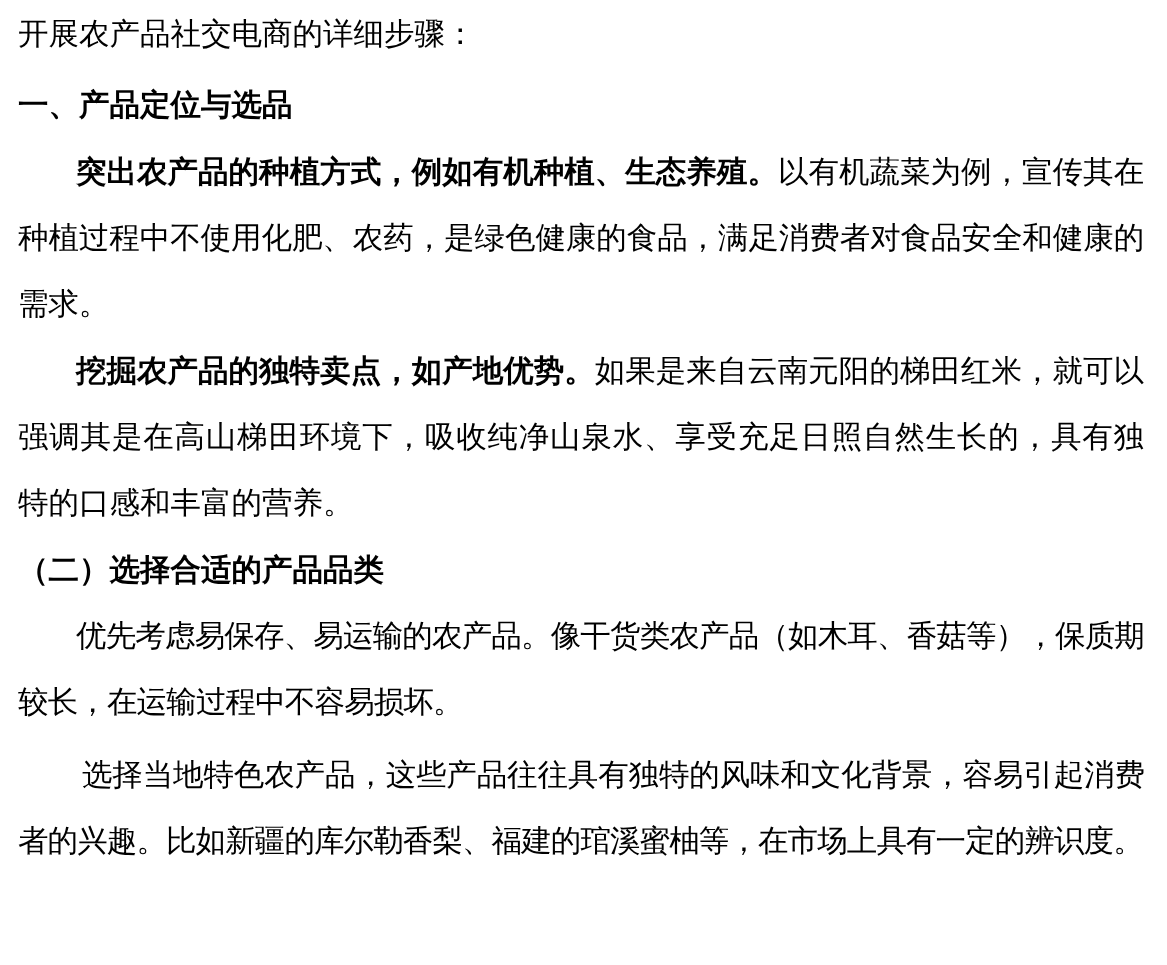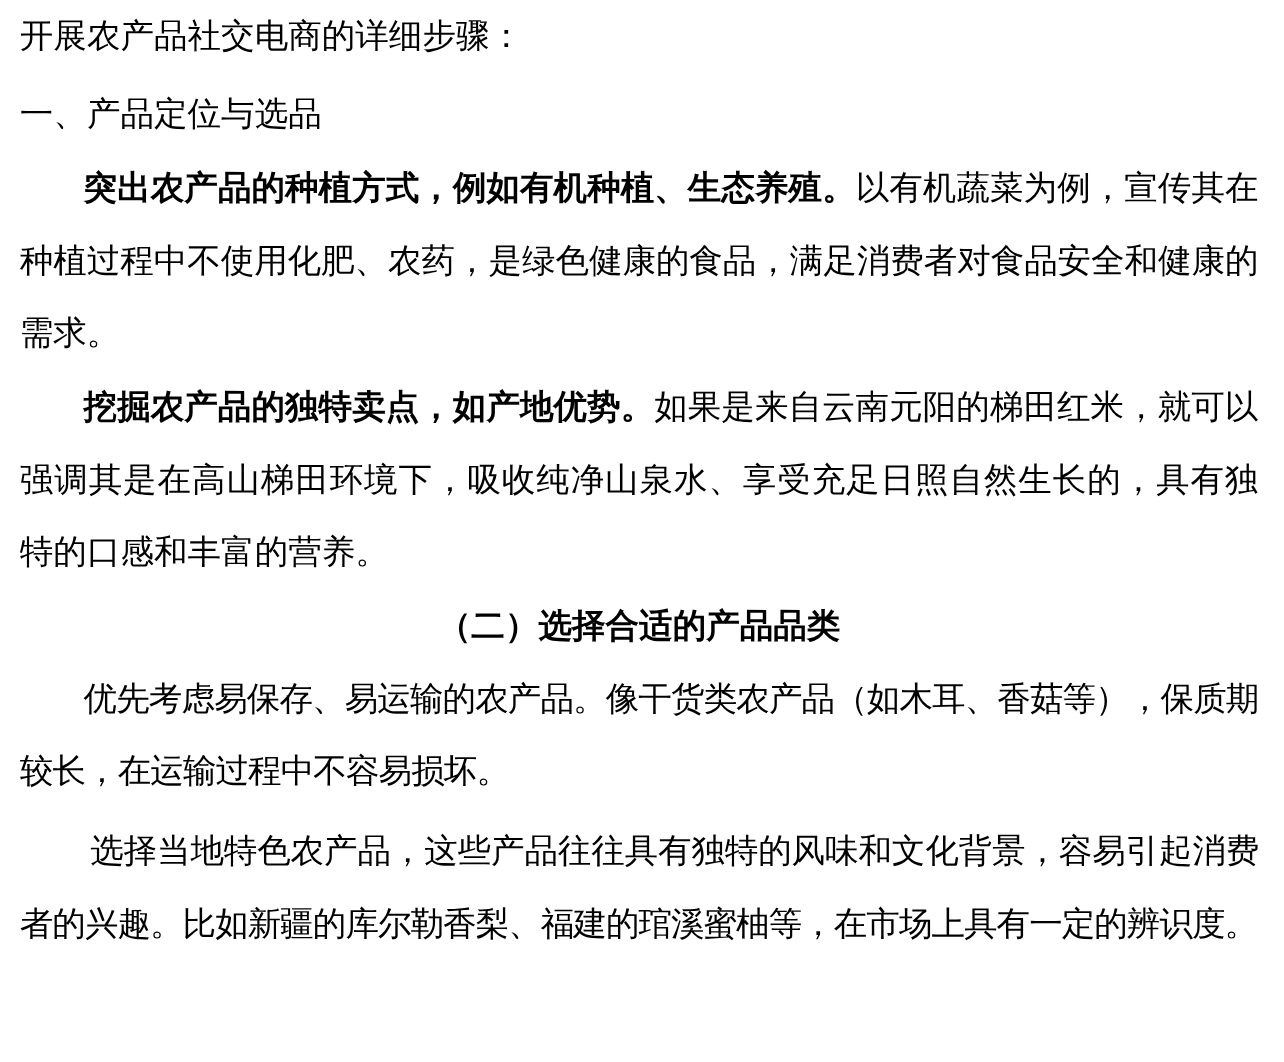--- a/index.html
+++ b/index.html
@@ -27,29 +27,29 @@
     margin: 0;
     padding: 0;
     font-size: inherit;
     line-height: inherit;
   }
   .doc-title {
     font-weight: 400;
     text-align: left;
   }
   .heading-1 {
-    font-weight: 400;
+    font-weight: 700;
     margin-top: 5px;
     text-align: left;
   }
   .heading-2 {
     font-weight: 700;
     text-align: left;
   }
-  .heading-2.sub2 { margin-top: 1px; text-align: center; }
+  .heading-2.sub2 { margin-top: 1px; }
   .para {
     font-weight: 400;
     text-indent: 58px;
   }
   .para .lead {
     font-weight: 700;
   }
   .para-1 { margin-top: 1px; }
   .para-2 { margin-top: 1px; letter-spacing: -0.15px; }
   .para-3 { margin-top: 0; letter-spacing: -0.85px; }

